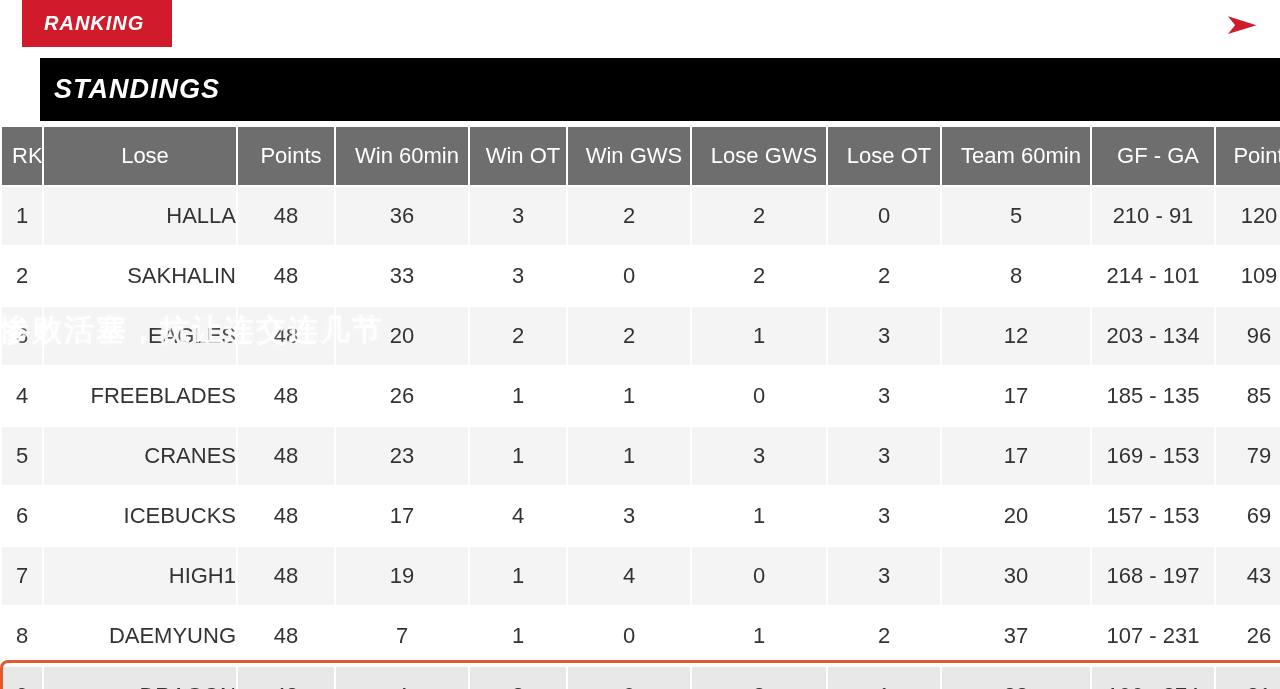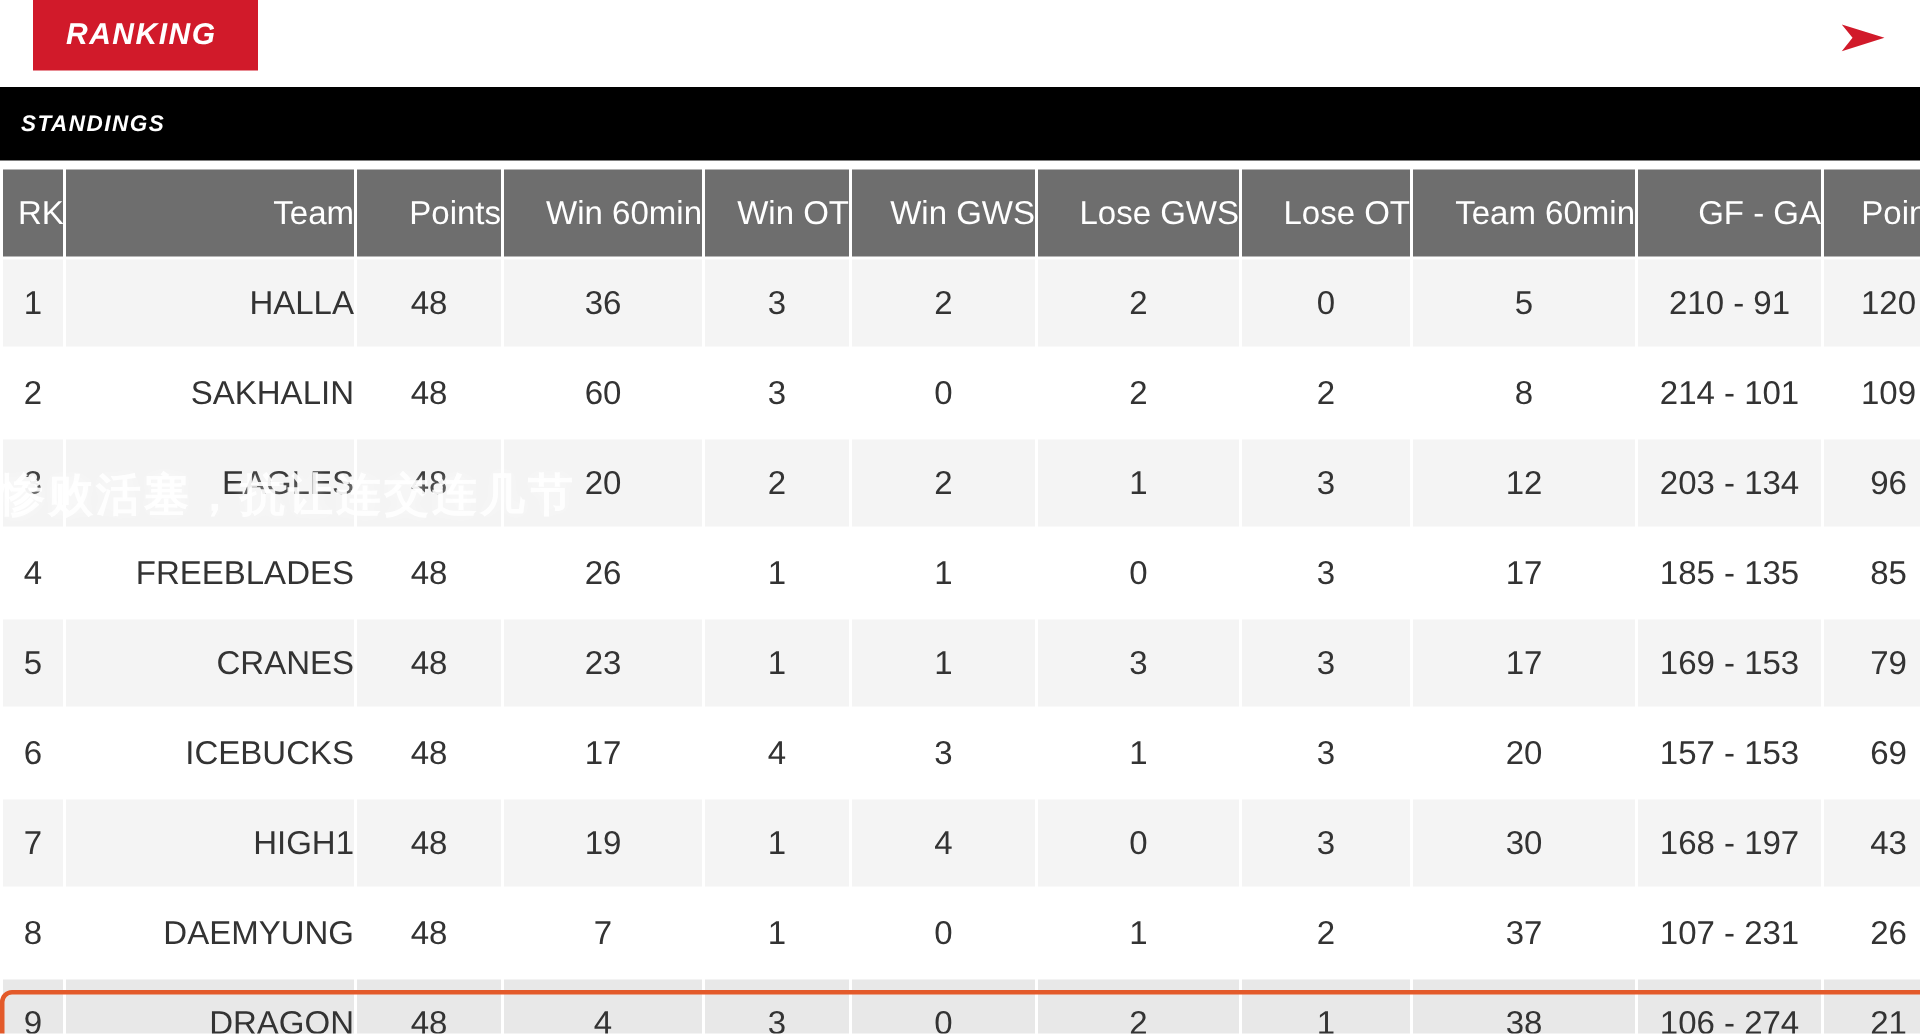--- a/index.html
+++ b/index.html
@@ -10,27 +10,28 @@
   .ranking-tab {
     background: #d11a2a; color: #fff; font-weight: 700; font-style: italic;
     font-size: 20px; letter-spacing: 1px; padding: 12px 28px 12px 22px;
     display: inline-block; margin-top: -2px;
   }
   .spacer { flex: 1; }
   .arrow-right { color: #d11a2a; font-size: 28px; transform: scaleX(1.5); }
 
   .standings-bar {
     background: #000; color: #fff; font-weight: 700; font-style: italic;
-    font-size: 15px; letter-spacing: 1px; padding: 16px 14px 16px 14px;
+    font-size: 27px; letter-spacing: 1px; padding: 16px 14px 16px 14px;
     margin-top: 10px;
+    margin-left: 40px;
   }
 
   table.standings { width: 100%; border-collapse: separate; border-spacing: 2px; table-layout: fixed; margin-top: 4px; }
   table.standings th, table.standings td { height: 58px; font-size: 22px; vertical-align: middle; }
-  table.standings th { background: #6e6e6e; color: #fff; font-weight: 400; text-align: right; padding-left: 10px; }
+  table.standings th { background: #6e6e6e; color: #fff; font-weight: 400; text-align: center; padding-left: 10px; }
   table.standings td { background: #f4f4f4; color: #333; text-align: center; }
   table.standings tbody tr:nth-child(even) td { background: #ffffff; }
   table.standings td.team-cell { text-align: right; padding-left: 10px; }
   col.c-rk   { width: 40px; }
   col.c-team { width: 192px; }
   col.c-g    { width: 96px; }
   col.c-w60  { width: 132px; }
   col.c-wot  { width: 96px; }
   col.c-wgws { width: 122px; }
   col.c-lgws { width: 134px; }
@@ -78,21 +79,21 @@
       <col class="c-wgws">
         <col class="c-lgws">
         <col class="c-lot">
         <col class="c-l60">
         <col class="c-gfga">
         <col class="c-pts">
     </colgroup>
     <thead>
       <tr>
         <th>RK</th>
-        <th>Team</th>
+        <th>Lose</th>
         <th>Points</th>
         <th>Win 60min</th>
         <th>Win OT</th>
         <th>Win GWS</th>
         <th>Lose GWS</th>
         <th>Lose OT</th>
         <th>Team 60min</th>
         <th>GF - GA</th>
         <th>Points</th>
       </tr>
@@ -108,21 +109,21 @@
           <td>2</td>
           <td>0</td>
           <td>5</td>
           <td>210 - 91</td>
           <td>120</td>
         </tr>
         <tr>
           <td>2</td>
           <td class="team-cell">SAKHALIN</td>
           <td>48</td>
-          <td>60</td>
+          <td>33</td>
           <td>3</td>
           <td>0</td>
           <td>2</td>
           <td>2</td>
           <td>8</td>
           <td>214 - 101</td>
           <td>109</td>
         </tr>
         <tr>
           <td>3</td>

